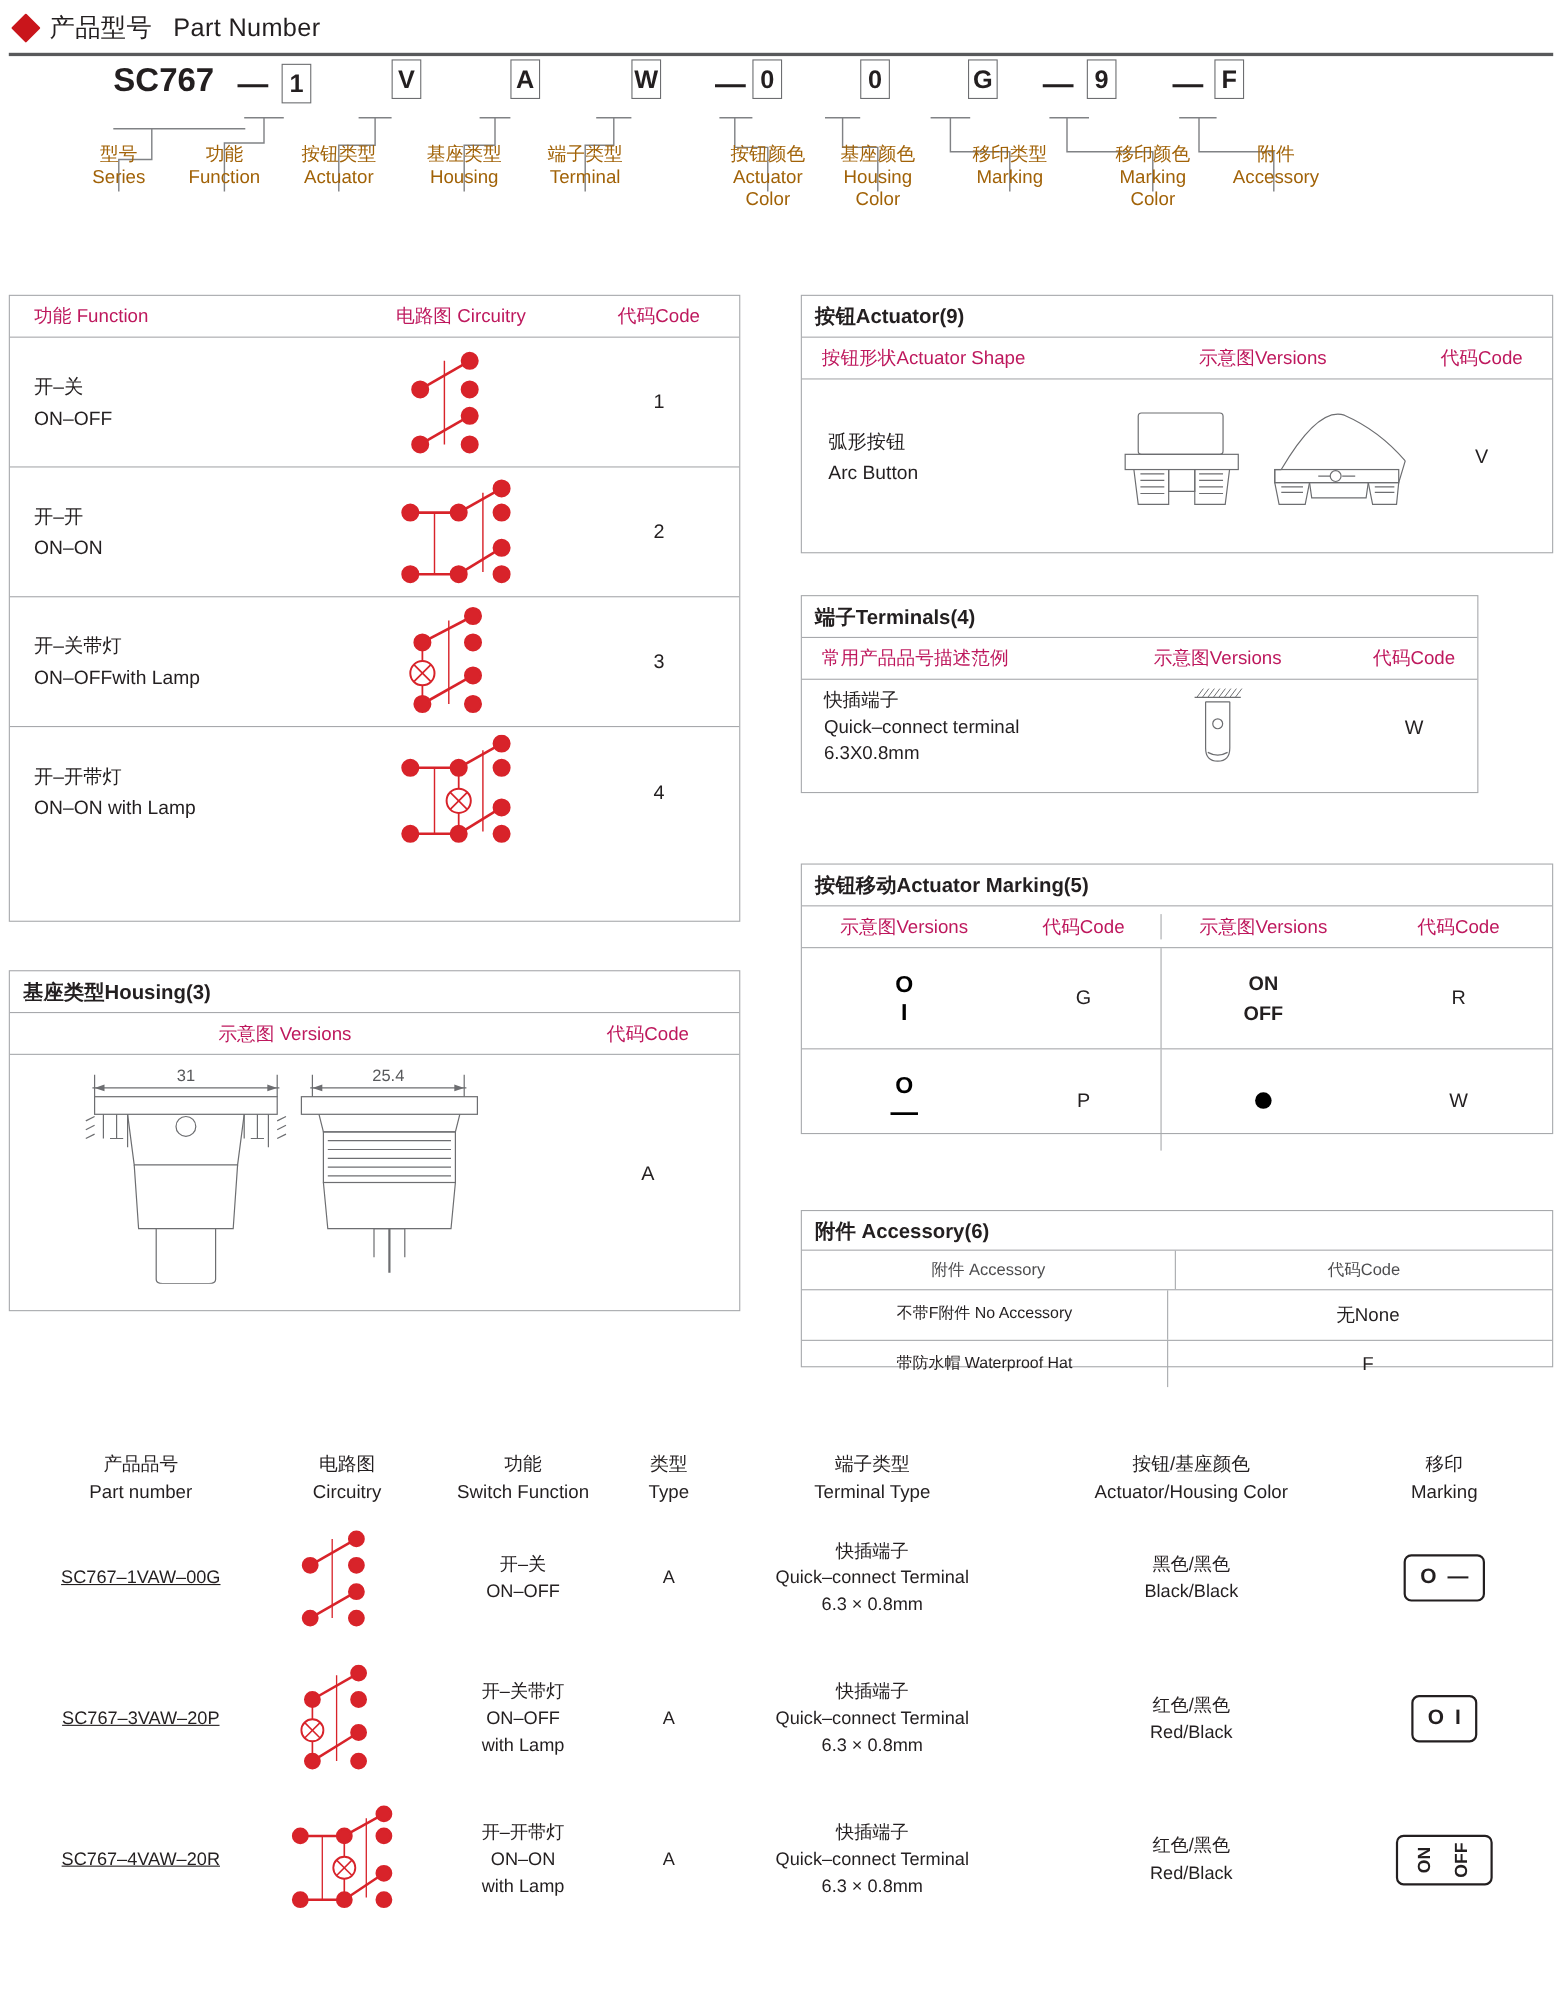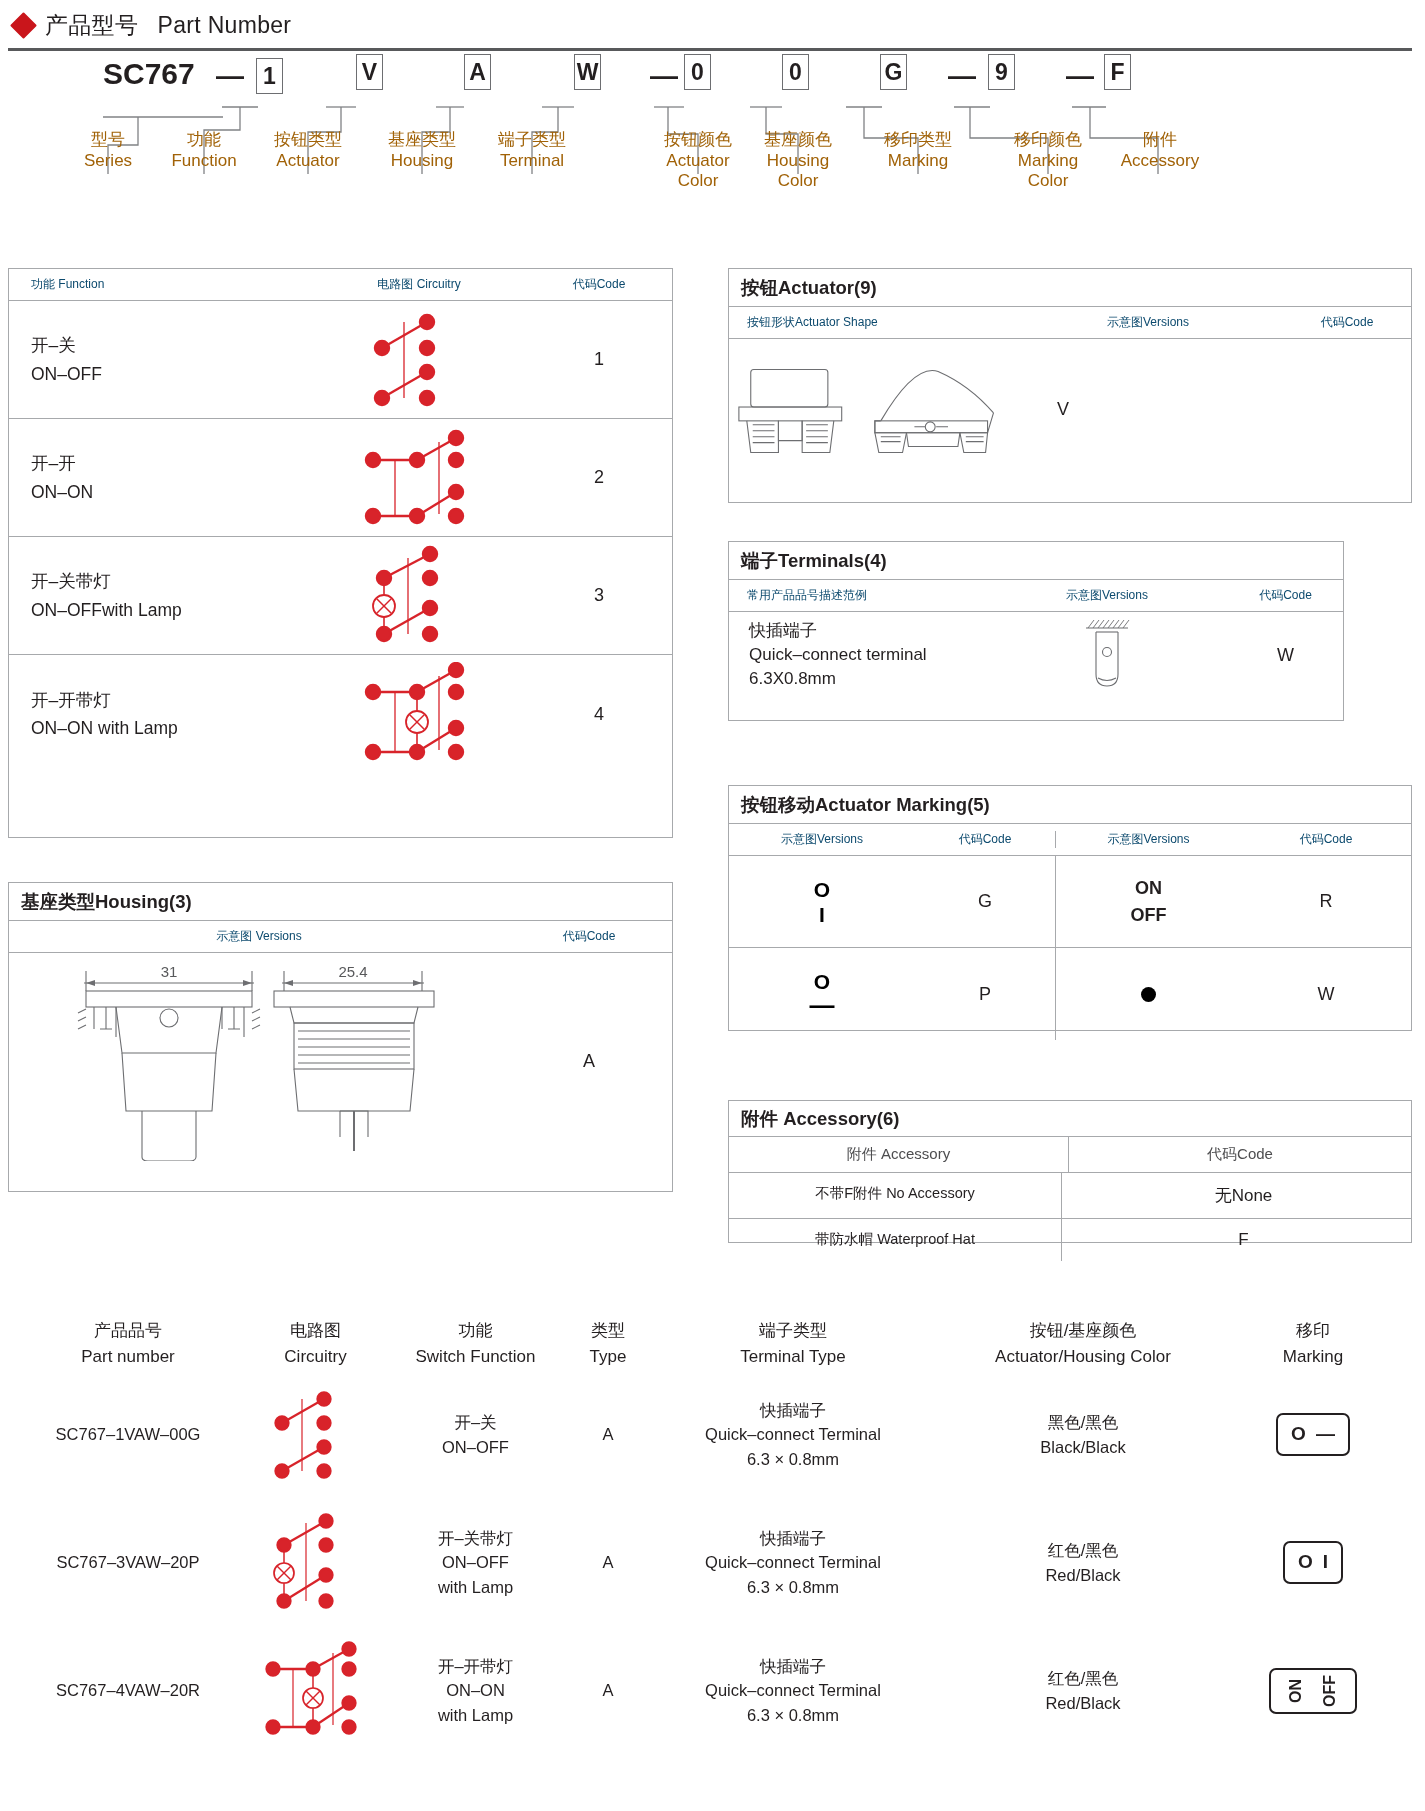--- a/index.html
+++ b/index.html
@@ -61,21 +61,21 @@
   .sec {
     position: absolute; border: 1.2px solid #a7a9ac; background: #fff;
   }
   .sec-title {
     font-size: 18.5px; font-weight: 700; color: #231f20;
     padding: 8px 10px 8px 12px; border-bottom: 1.2px solid #a7a9ac;
     line-height: 1.15;
   }
   .sec-head {
     display: flex; border-bottom: 1.2px solid #a7a9ac;
-    font-size: 12px; color: #0c4a6e; padding: 7px 0;
+    font-size: 17px; color: #be185d; padding: 7px 0;
   }
   .sec-head > div { text-align: center; }
   .row { display: flex; border-bottom: 1.2px solid #a7a9ac; }
   .row:last-child { border-bottom: none; }
   .cell { display: flex; align-items: center; justify-content: center; }
   .cell-l { justify-content: flex-start; padding-left: 22px; }
   .fn-name { font-size: 17.5px; line-height: 1.62; color: #231f20; }
   .code-val { font-size: 18px; color: #231f20; }
 
   
@@ -109,21 +109,21 @@
   .ex-head { display: flex; margin-top: 18px; }
   .ex-head > div {
     text-align: center; font-size: 17px; line-height: 1.55; color: #231f20;
   }
   .ex-head .cn { display: block; }
   .ex-head .en { display: block; }
   .ex-row { display: flex; align-items: center; }
   .ex-row > div {
     text-align: center; font-size: 16.5px; line-height: 1.5; color: #231f20;
   }
-  .ex-pn { font-size: 18px; }
+  .ex-pn { font-size: 18px; text-decoration: underline; }
   .ex-mark-box {
     display: inline-flex; align-items: center; justify-content: center;
     gap: 10px; border: 2px solid #231f20; border-radius: 7px;
     padding: 5px 13px; font-weight: 700; font-size: 19px; background: #fff;
   }
   .ex-mark-box .rot { writing-mode: vertical-rl; transform: rotate(180deg); font-size: 16px; }
   svg { display: block; }
   .nowrap { white-space: nowrap; }
 </style>
 </head>
@@ -420,20 +420,26 @@
   </div>
 
   <div class="sec" style="left:728px;top:268px;width:684px;height:235px">
     <div class="sec-title">按钮Actuator(9)</div>
     <div class="sec-head">
       <div style="width:284px;text-align:left;padding-left:18px">按钮形状Actuator Shape</div>
       <div style="width:270px">示意图Versions</div>
       <div style="width:128px">代码Code</div>
     </div>
     <div class="row" style="height:140px;border-bottom:none">
+      <div class="cell cell-l" style="width:284px;padding-left:24px">
+        <div class="fn-name">
+          <div>弧形按钮</div>
+          <div>Arc Button</div>
+        </div>
+      </div>
       <div class="cell dia" style="width:270px;gap:10px">
         <svg width="125" height="96" viewBox="0 0 125 96">
           <g stroke="#6d6e71" stroke-width="1.1" fill="none">
             <rect x="22" y="8" width="78" height="38" rx="3"></rect>
             <rect x="10" y="46" width="104" height="14"></rect>
             <path d="M18,60 L22,92 L50,92 L50,60"></path>
             <path d="M74,60 L74,92 L102,92 L106,60"></path>
             <path d="M50,60 L50,80 L74,80 L74,60"></path>
             <path d="M24,64 h22 M24,70 h22 M24,76 h22 M24,82 h22"></path>
             <path d="M78,64 h22 M78,70 h22 M78,76 h22 M78,82 h22"></path>

